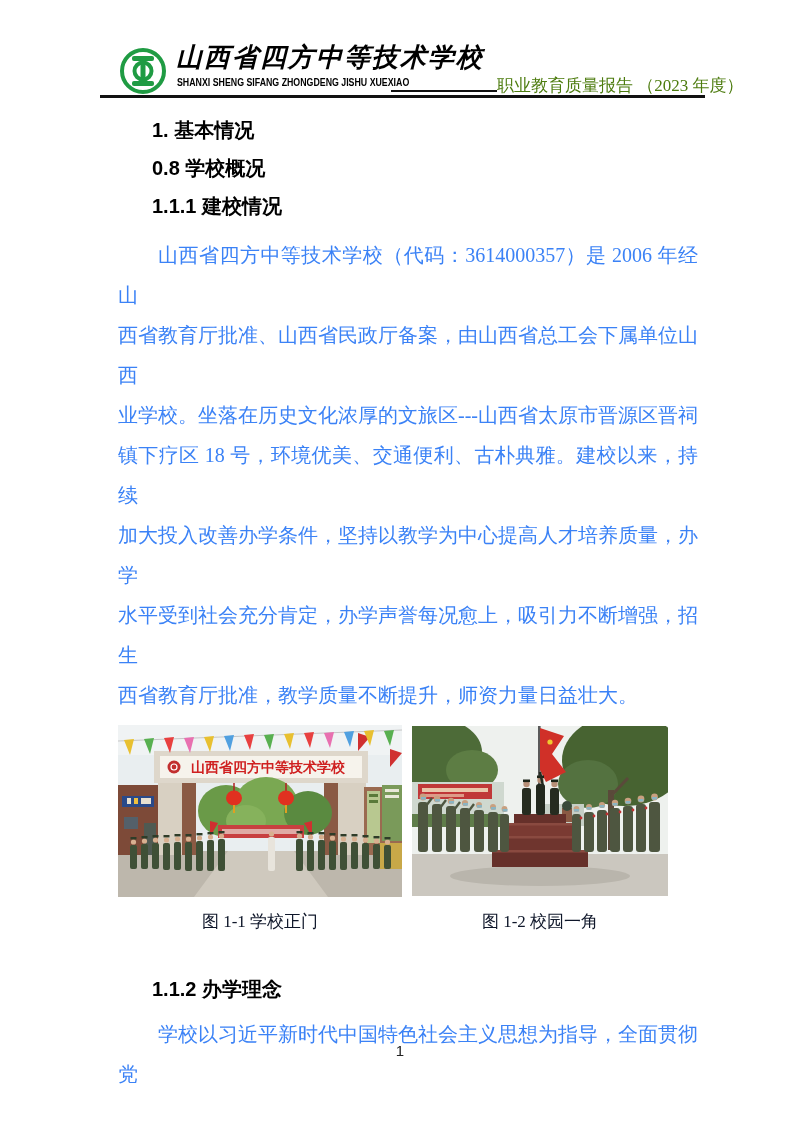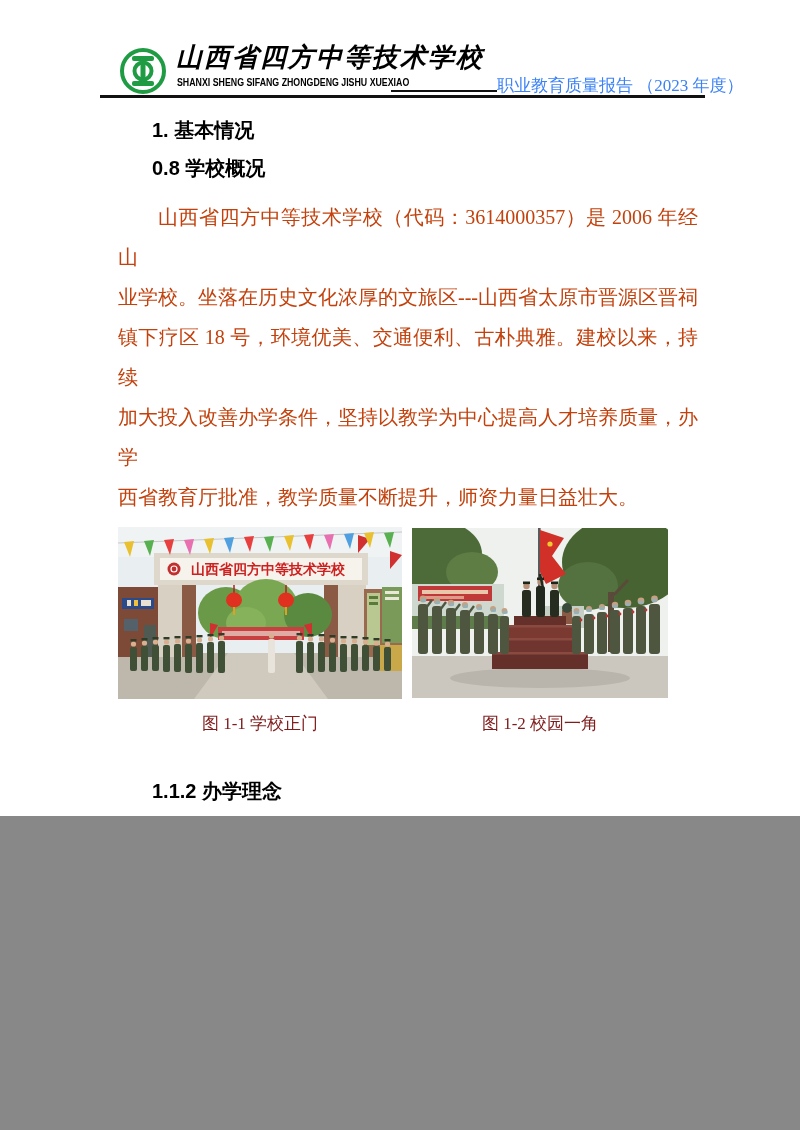--- a/index.html
+++ b/index.html
@@ -1,58 +1,58 @@
 <!DOCTYPE html>
 <html><head>
 <meta charset="utf-8">
 <style>
   html,body{margin:0;padding:0;background:#888;}
   .page{
-    position:relative;width:800px;height:816px;margin:0 auto;background:#ffffff;
+    position:relative;width:800px;height:1130px;margin:0 auto;background:#ffffff;
     font-family:"Liberation Serif","DejaVu Serif",serif;color:#111;overflow:hidden;
   }
   
   .hdr-logo{position:absolute;left:119px;top:47px;width:48px;height:48px;}
   .hdr-name{
     position:absolute;left:176px;top:40px;font-size:26px;font-weight:bold;
     letter-spacing:2px;font-family:"Liberation Serif","DejaVu Serif",serif;color:#000;
     font-style:italic;
   }
   .hdr-pinyin{
     position:absolute;left:177px;top:77px;font-size:10px;font-weight:bold;
     font-family:"Liberation Sans","DejaVu Sans",sans-serif;letter-spacing:0px;
     transform:scaleX(0.88);transform-origin:left center;white-space:nowrap;color:#000;
   }
   .hdr-report{
-    position:absolute;left:497px;top:74px;font-size:17px;color:#3b82f6;white-space:nowrap;
+    position:absolute;left:497px;top:74px;font-size:17px;color:#4d7c0f;white-space:nowrap;
   }
   .hdr-seg{position:absolute;left:391px;top:90px;width:106px;height:2px;background:#111;}
   .hdr-rule{position:absolute;left:100px;top:95px;width:605px;height:2.5px;background:#111;}
   
   .content{position:absolute;left:118px;top:105px;width:580px;}
   .h{
     font-family:"Liberation Sans","DejaVu Sans",sans-serif;font-weight:bold;
     font-size:20px;line-height:26px;margin:12px 0 0 34px;color:#000;
   }
   .h4x{margin-top:43px;}
   .para{margin-top:16px;}
   .para2{margin-top:12px;}
   .line{
-    font-size:20px;line-height:40px;white-space:nowrap;color:#c2410c;
+    font-size:20px;line-height:40px;white-space:nowrap;color:#3b82f6;
     text-align:justify;
   }
   .fill{text-align-last:justify;-moz-text-align-last:justify;text-justify:inter-character;white-space:normal;}
   .indent{text-indent:40px;}
   
   .figrow{display:flex;margin-top:10px;align-items:flex-start;}
   .fig1{width:284px;height:172px;margin-right:10px;}
   .fig2{width:256px;height:170px;margin-top:1px;}
   .fig1 svg,.fig2 svg{display:block;width:100%;height:100%;}
   .caprow{display:flex;margin-top:14px;}
-  .cap{font-size:17px;line-height:22px;text-align:center;color:#7f1d1d;}
+  .cap{font-size:17px;line-height:22px;text-align:center;color:#0f172a;}
   .cap1{width:284px;margin-right:10px;}
   .cap2{width:256px;}
   
   .footer{position:absolute;left:0;top:1042px;width:100%;text-align:center;
     font-size:15px;color:#222;font-family:"Liberation Sans","DejaVu Sans",sans-serif;}
 </style>
 </head>
 <body>
 
 <div class="page">
@@ -69,26 +69,29 @@
   <div class="hdr-name">山西省四方中等技术学校</div>
   <div class="hdr-pinyin">SHANXI SHENG SIFANG ZHONGDENG JISHU XUEXIAO</div>
   <div class="hdr-report">职业教育质量报告 （2023 年度）</div>
   <div class="hdr-seg"></div>
   <div class="hdr-rule"></div>
 
   <div class="content">
 
     <div class="h">1. 基本情况</div>
     <div class="h">0.8 学校概况</div>
+    <div class="h">1.1.1 建校情况</div>
 
     <div class="para">
       <div class="line fill indent">山西省四方中等技术学校（代码：3614000357）是 2006 年经山</div>
+      <div class="line fill">西省教育厅批准、山西省民政厅备案，由山西省总工会下属单位山西</div>
       <div class="line fill">业学校。坐落在历史文化浓厚的文旅区---山西省太原市晋源区晋祠</div>
       <div class="line fill">镇下疗区 18 号，环境优美、交通便利、古朴典雅。建校以来，持续</div>
       <div class="line fill">加大投入改善办学条件，坚持以教学为中心提高人才培养质量，办学</div>
+      <div class="line fill">水平受到社会充分肯定，办学声誉每况愈上，吸引力不断增强，招生</div>
       <div class="line">西省教育厅批准，教学质量不断提升，师资力量日益壮大。</div>
     </div>
 
     <div class="figrow">
 
       <div class="fig1">
         <svg viewBox="0 0 284 172" preserveAspectRatio="none">
           <rect x="0" y="0" width="284" height="172" fill="#e9eef0"></rect>
           <rect x="0" y="0" width="284" height="30" fill="#f0f3f4"></rect>
 

